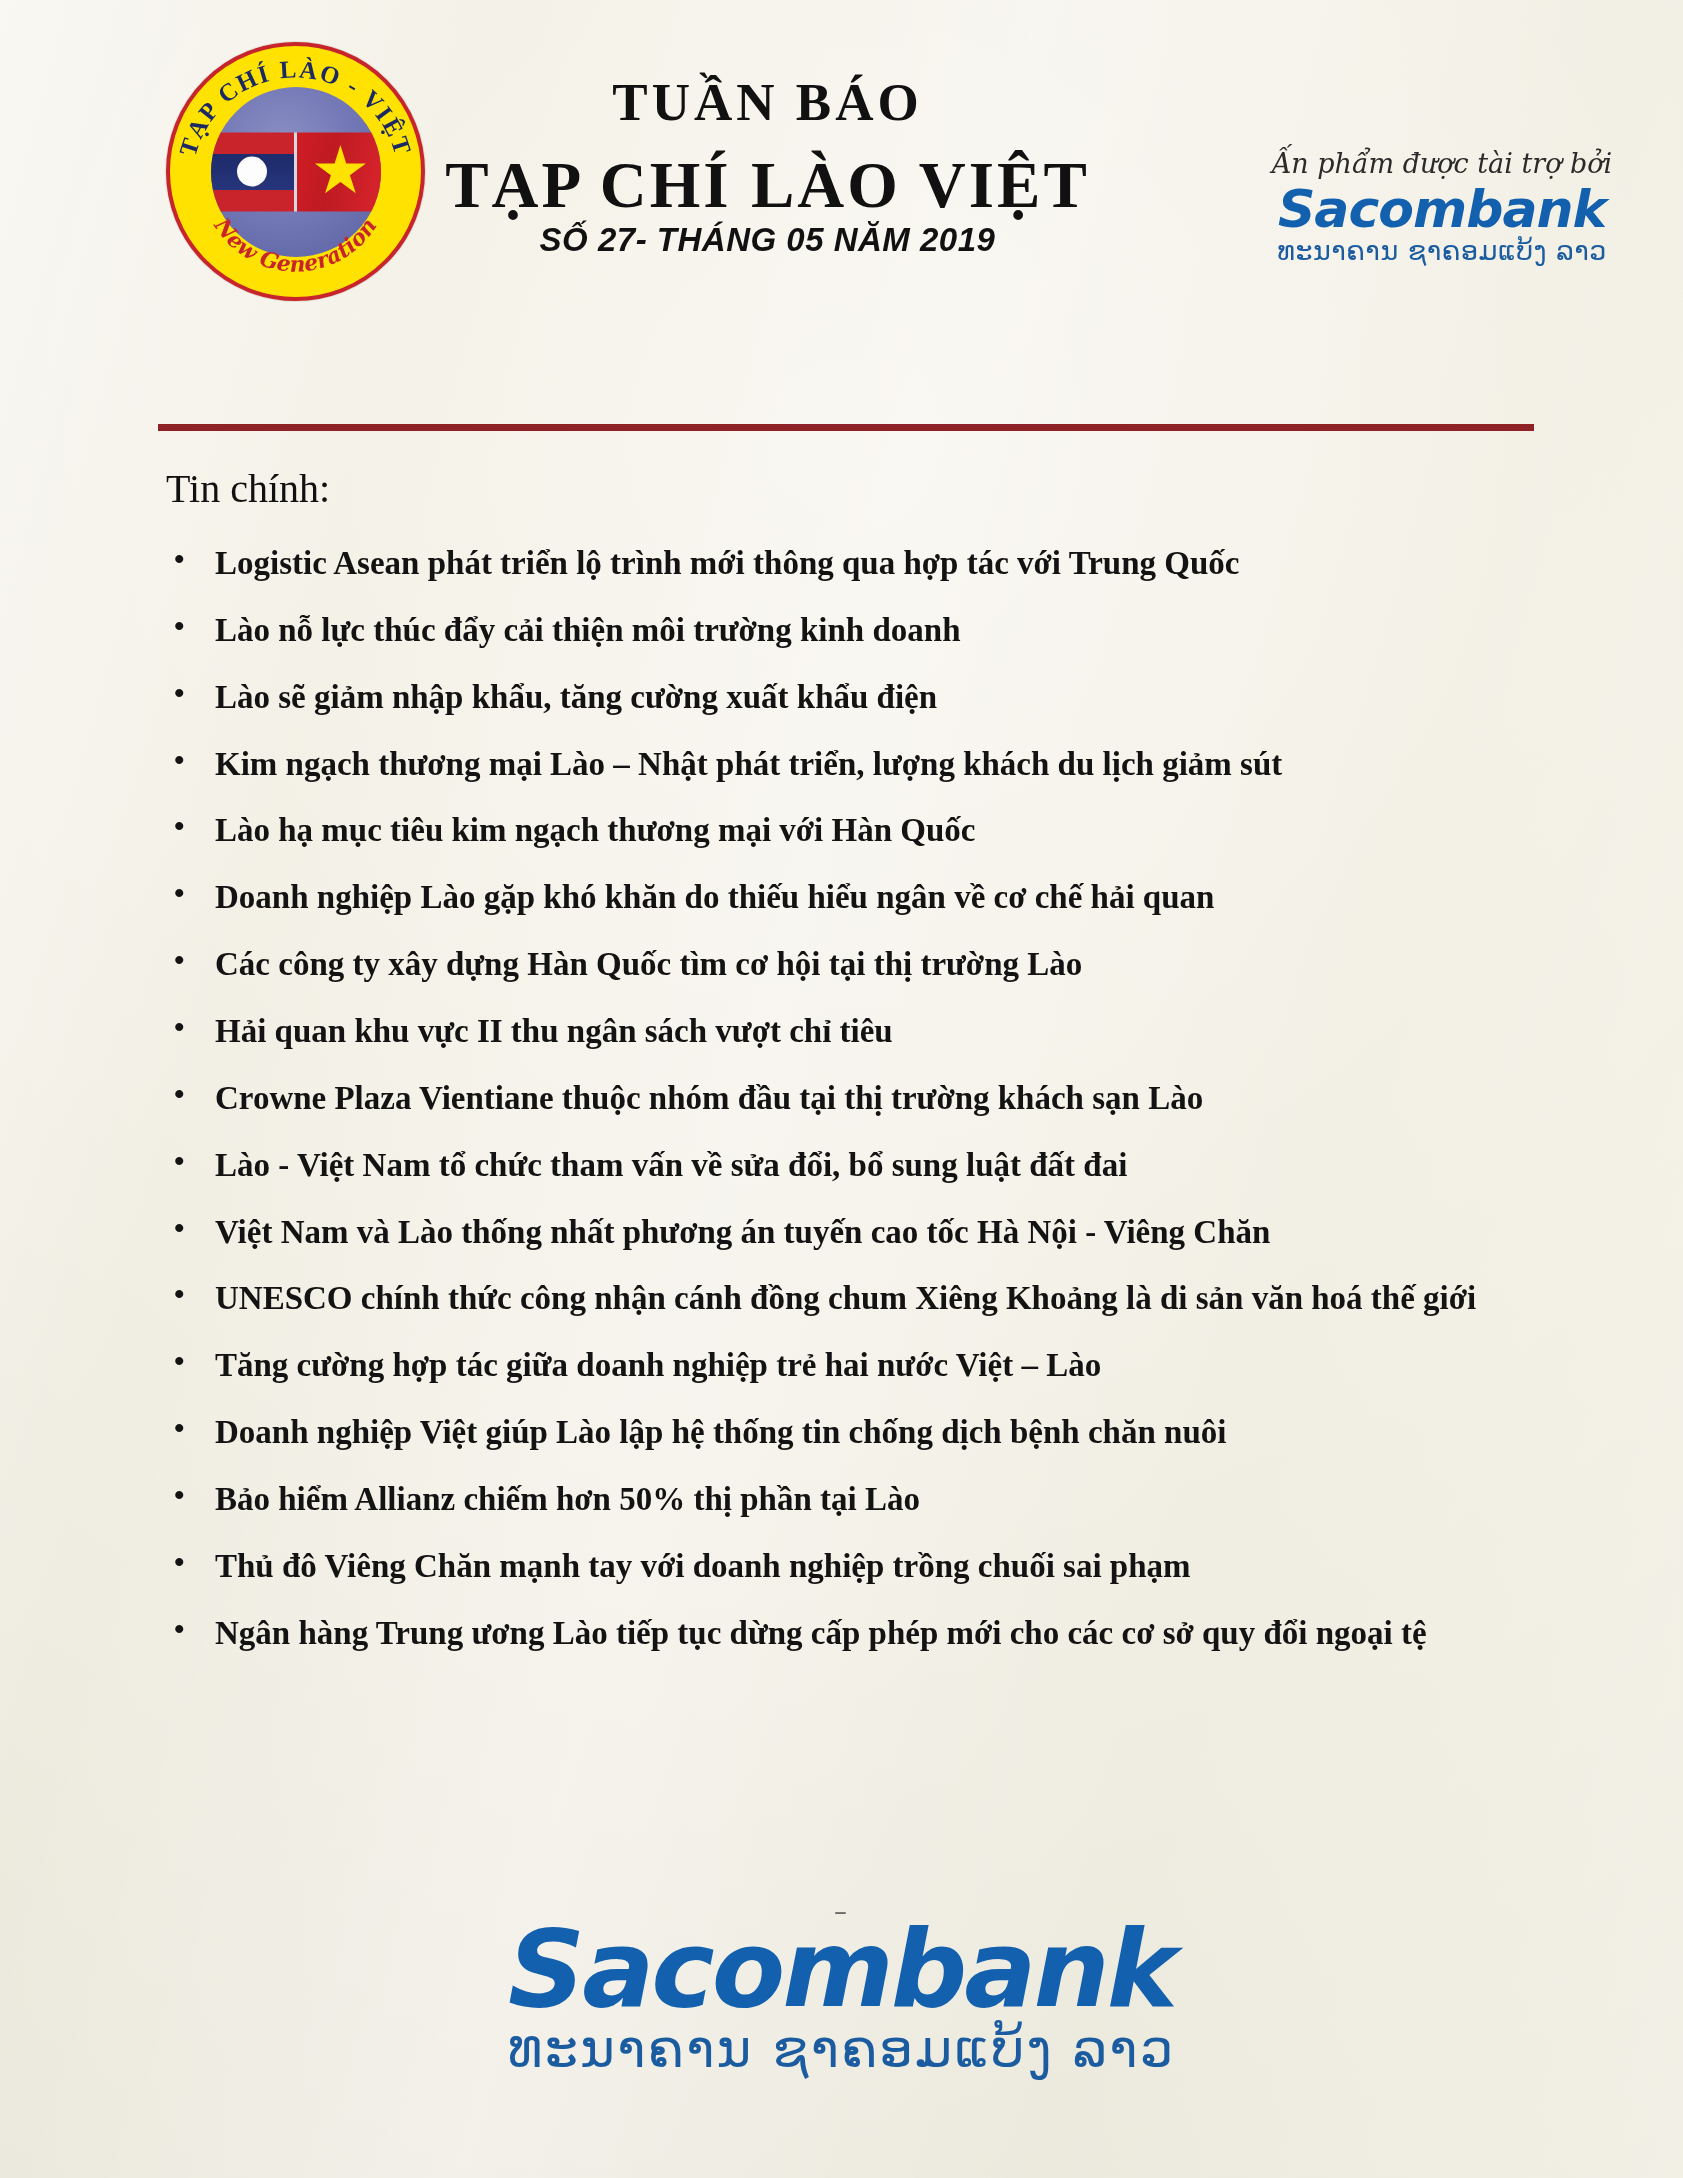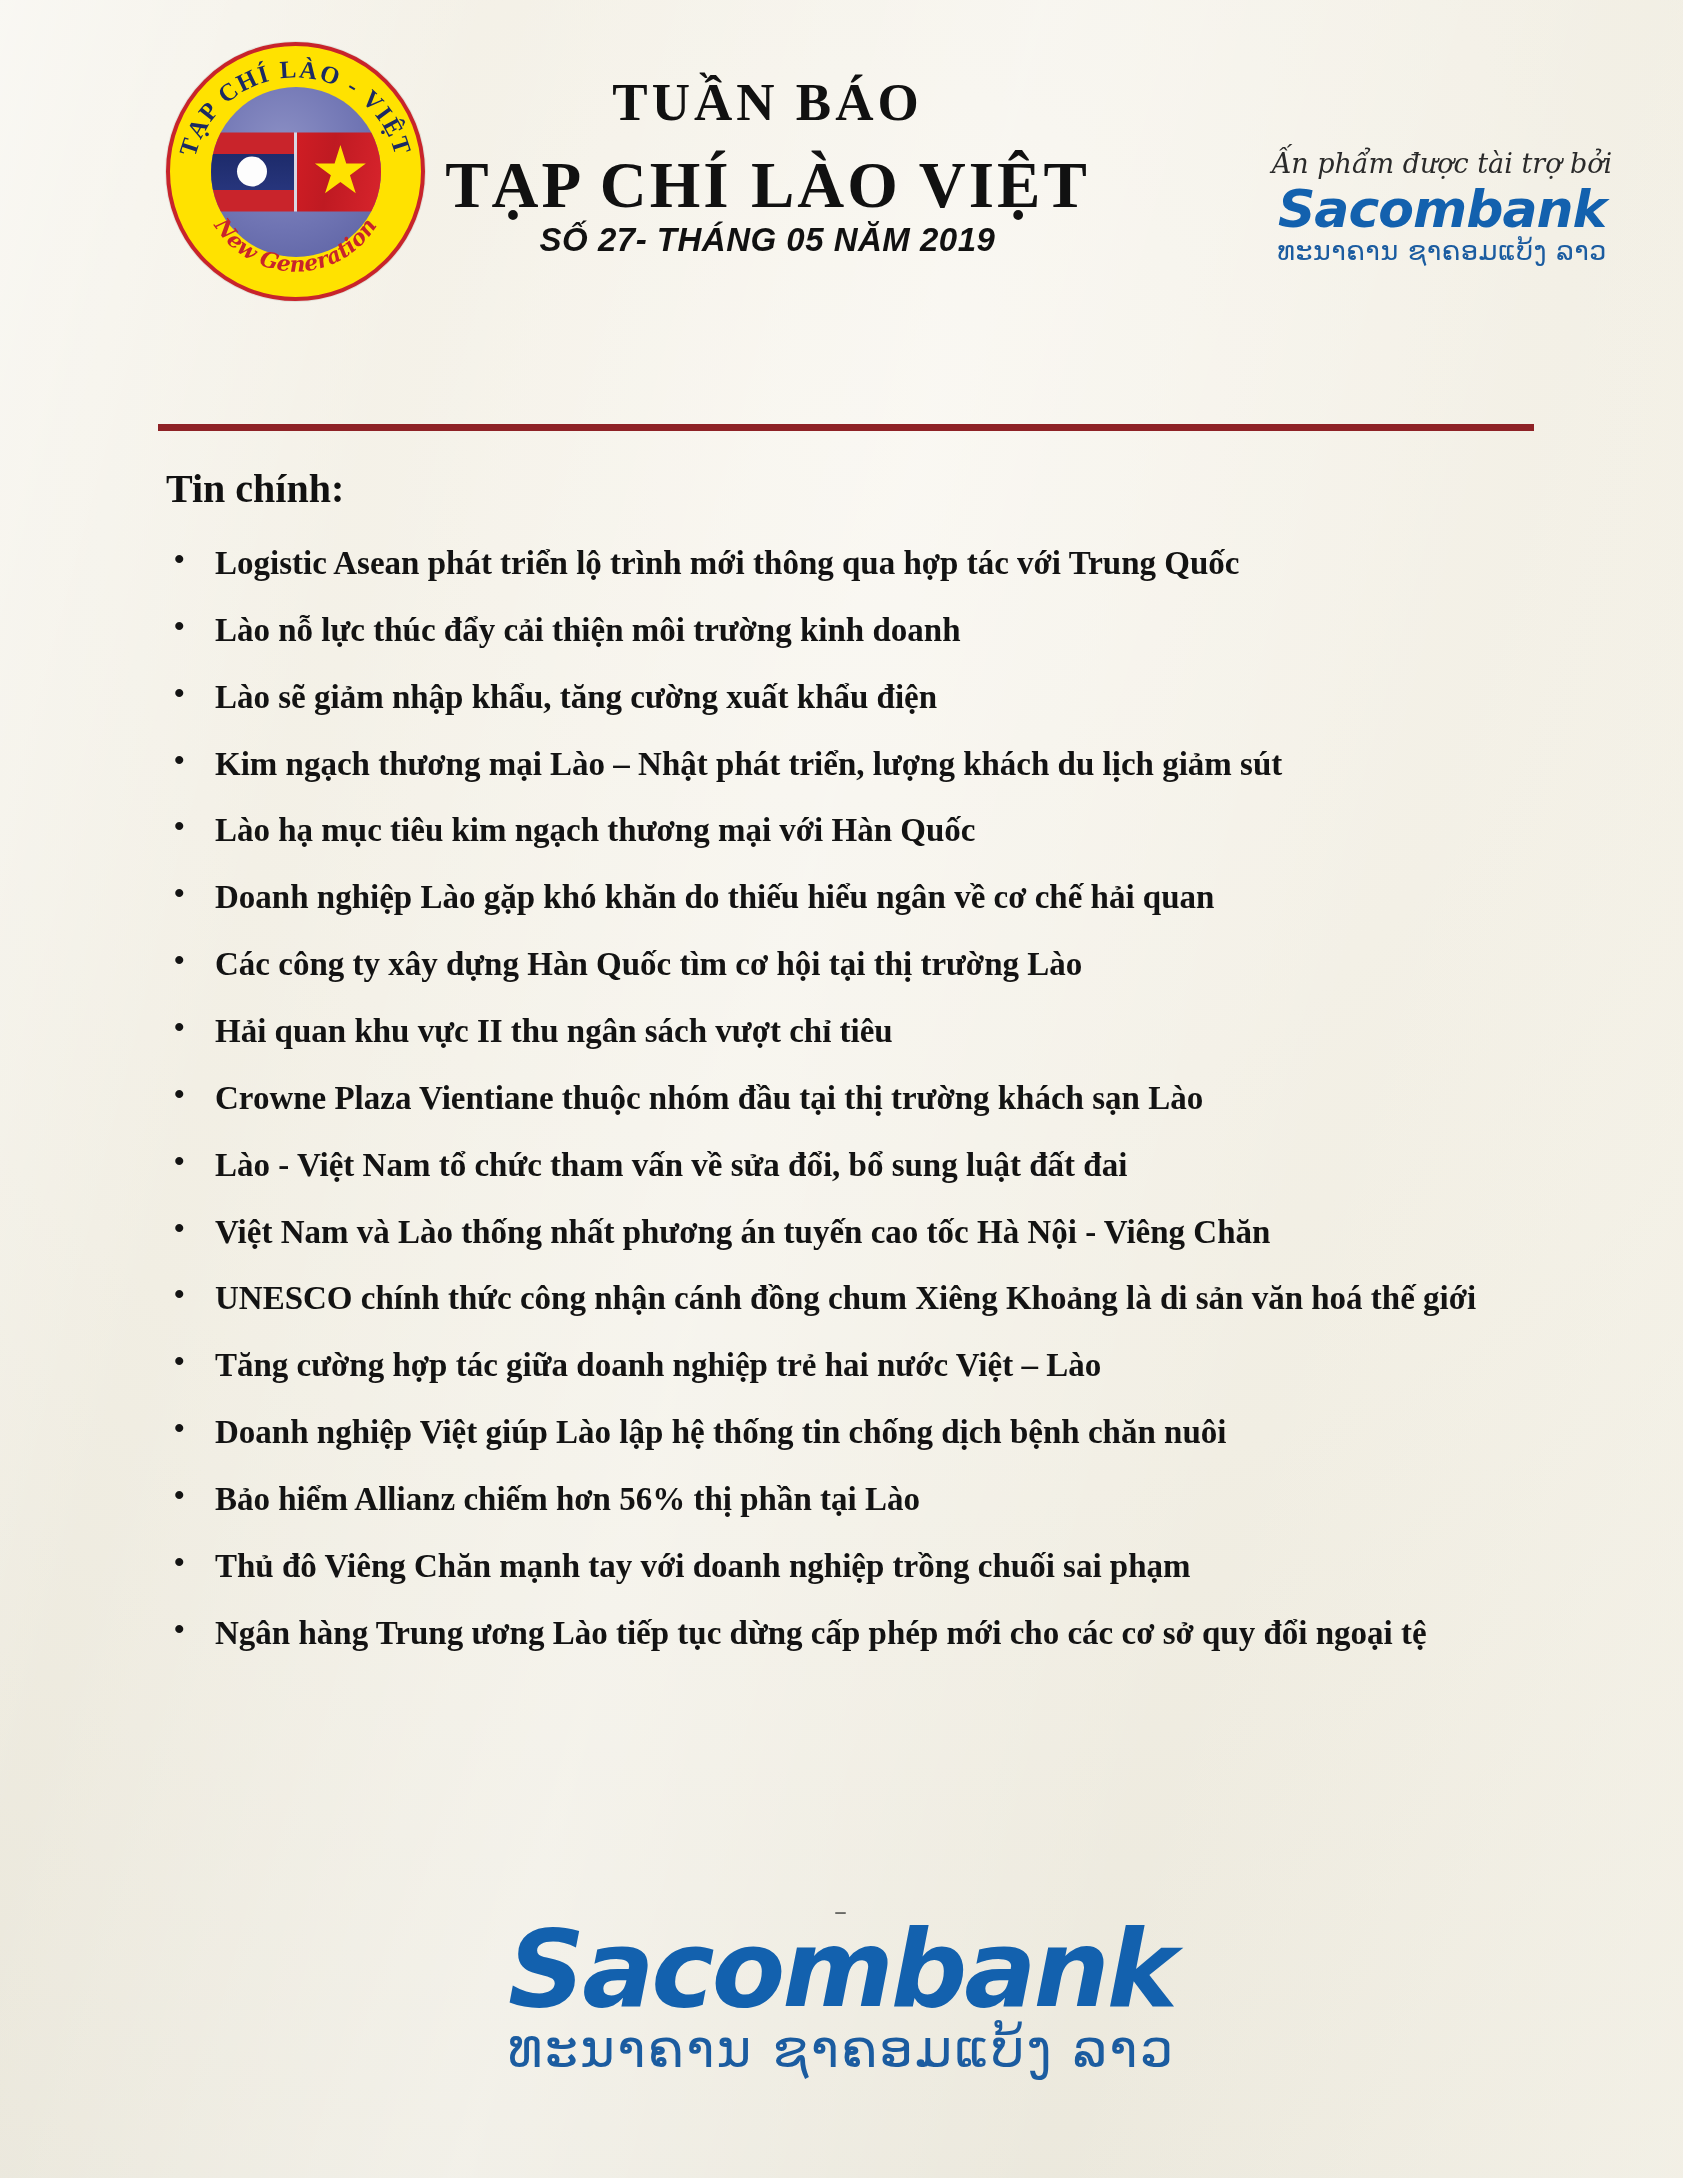--- a/index.html
+++ b/index.html
@@ -199,21 +199,21 @@
 
   
   .content {
     position: absolute;
     left: 158px;
     top: 465px;
     width: 1386px;
   }
   .section-heading {
     font-family: "Liberation Serif", serif;
-    font-weight: bold;
+    font-weight: normal;
     font-size: 40px;
     color: #111;
     margin-left: 8px;
     margin-bottom: 28px;
   }
   ul.news-list {
     list-style: none;
     margin: 0;
     padding: 0;
   }
@@ -333,21 +333,21 @@
       <li>Lào hạ mục tiêu kim ngạch thương mại với Hàn Quốc</li>
       <li>Doanh nghiệp Lào gặp khó khăn do thiếu hiểu ngân về cơ chế hải quan</li>
       <li>Các công ty xây dựng Hàn Quốc tìm cơ hội tại thị trường Lào</li>
       <li>Hải quan khu vực II thu ngân sách vượt chỉ tiêu</li>
       <li>Crowne Plaza Vientiane thuộc nhóm đầu tại thị trường khách sạn Lào</li>
       <li>Lào - Việt Nam tổ chức tham vấn về sửa đổi, bổ sung luật đất đai</li>
       <li>Việt Nam và Lào thống nhất phương án tuyến cao tốc Hà Nội - Viêng Chăn</li>
       <li>UNESCO chính thức công nhận cánh đồng chum Xiêng Khoảng là di sản văn hoá thế giới</li>
       <li>Tăng cường hợp tác giữa doanh nghiệp trẻ hai nước Việt – Lào</li>
       <li>Doanh nghiệp Việt giúp Lào lập hệ thống tin chống dịch bệnh chăn nuôi</li>
-      <li>Bảo hiểm Allianz chiếm hơn 56% thị phần tại Lào</li>
+      <li>Bảo hiểm Allianz chiếm hơn 50% thị phần tại Lào</li>
       <li>Thủ đô Viêng Chăn mạnh tay với doanh nghiệp trồng chuối sai phạm</li>
       <li>Ngân hàng Trung ương Lào tiếp tục dừng cấp phép mới cho các cơ sở quy đổi ngoại tệ</li>
     </ul>
   </div>
 
   <div class="footer-logo">
     <div class="footer-tick">–</div>
     <div class="footer-word">Sacombank</div>
     <div class="footer-lao">ທະນາຄານ ຊາຄອມແບ້ງ ລາວ</div>
   </div>

